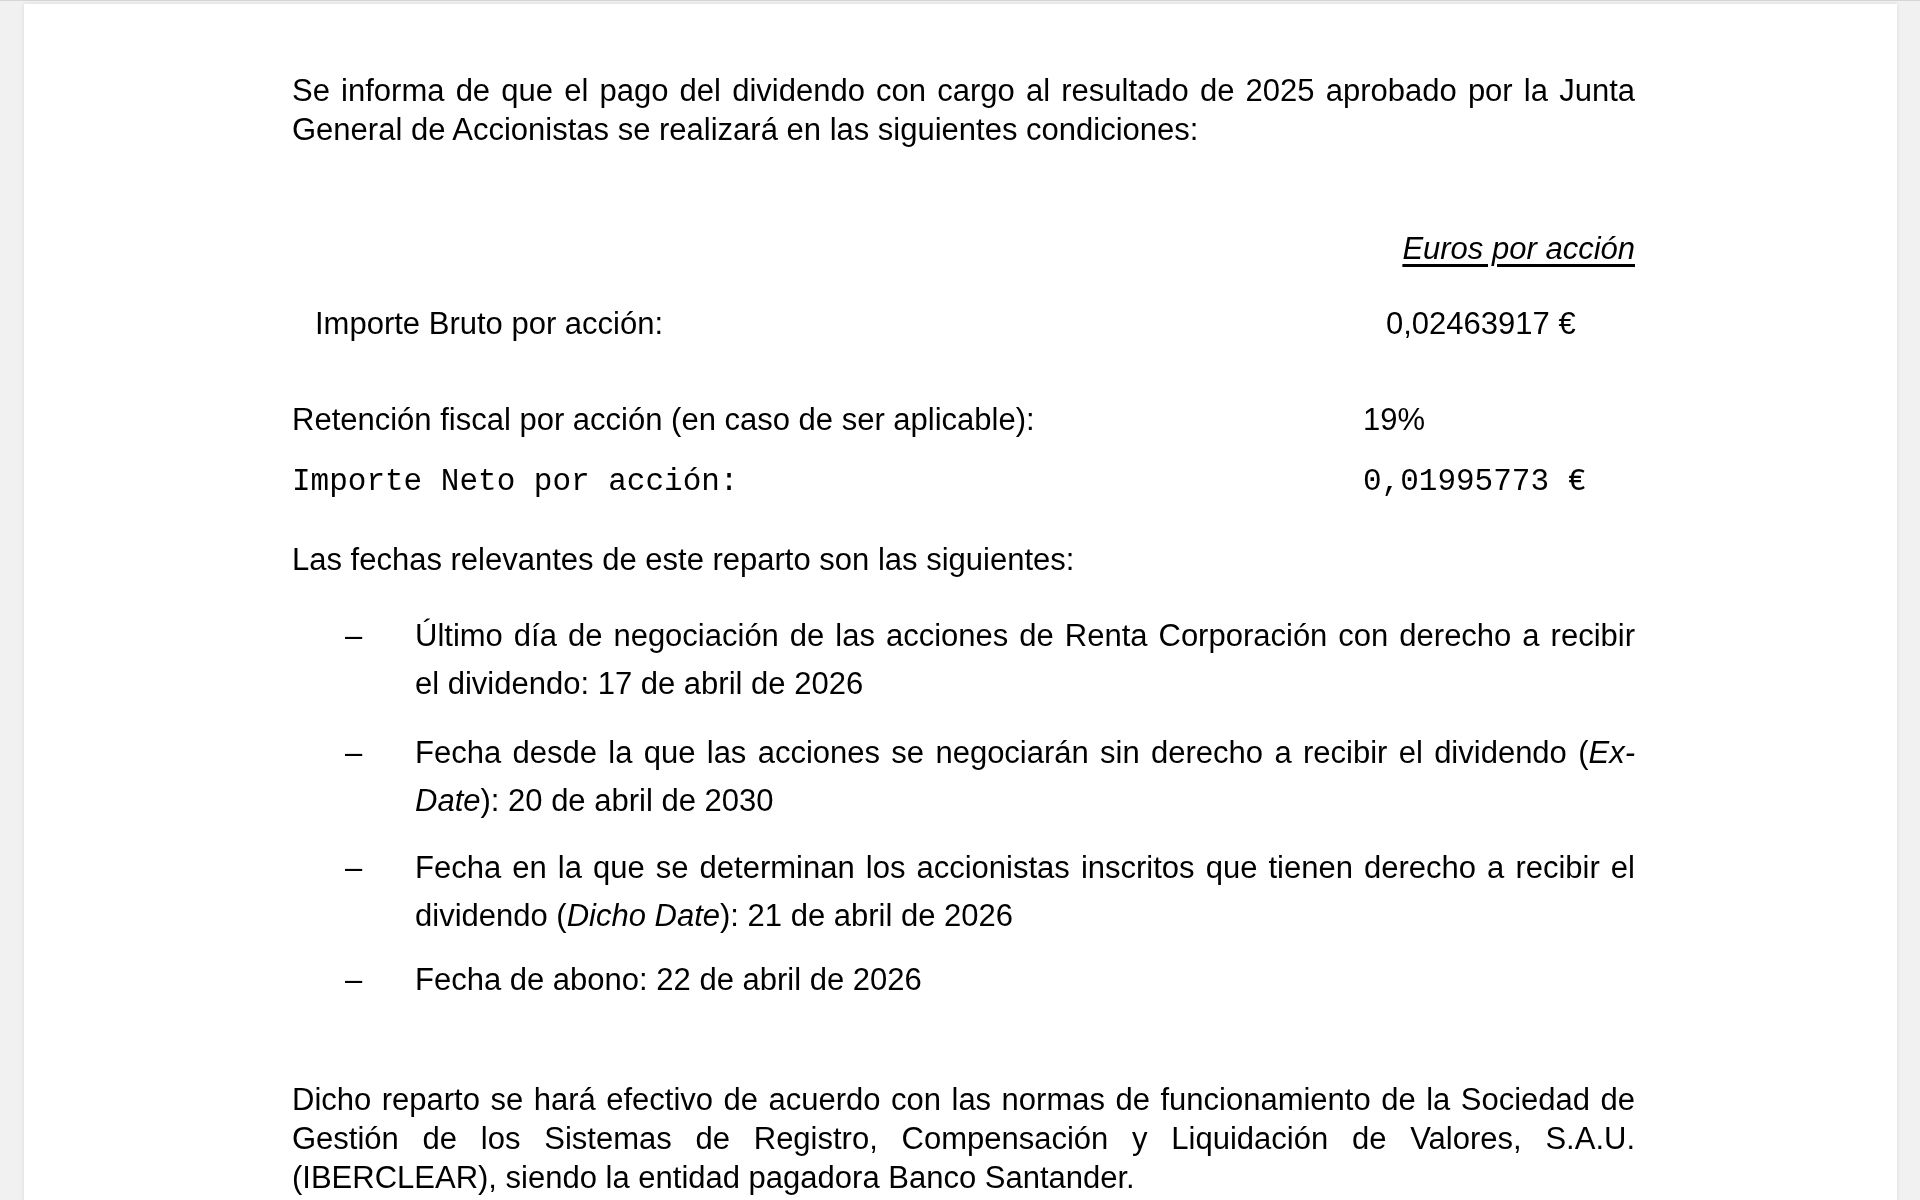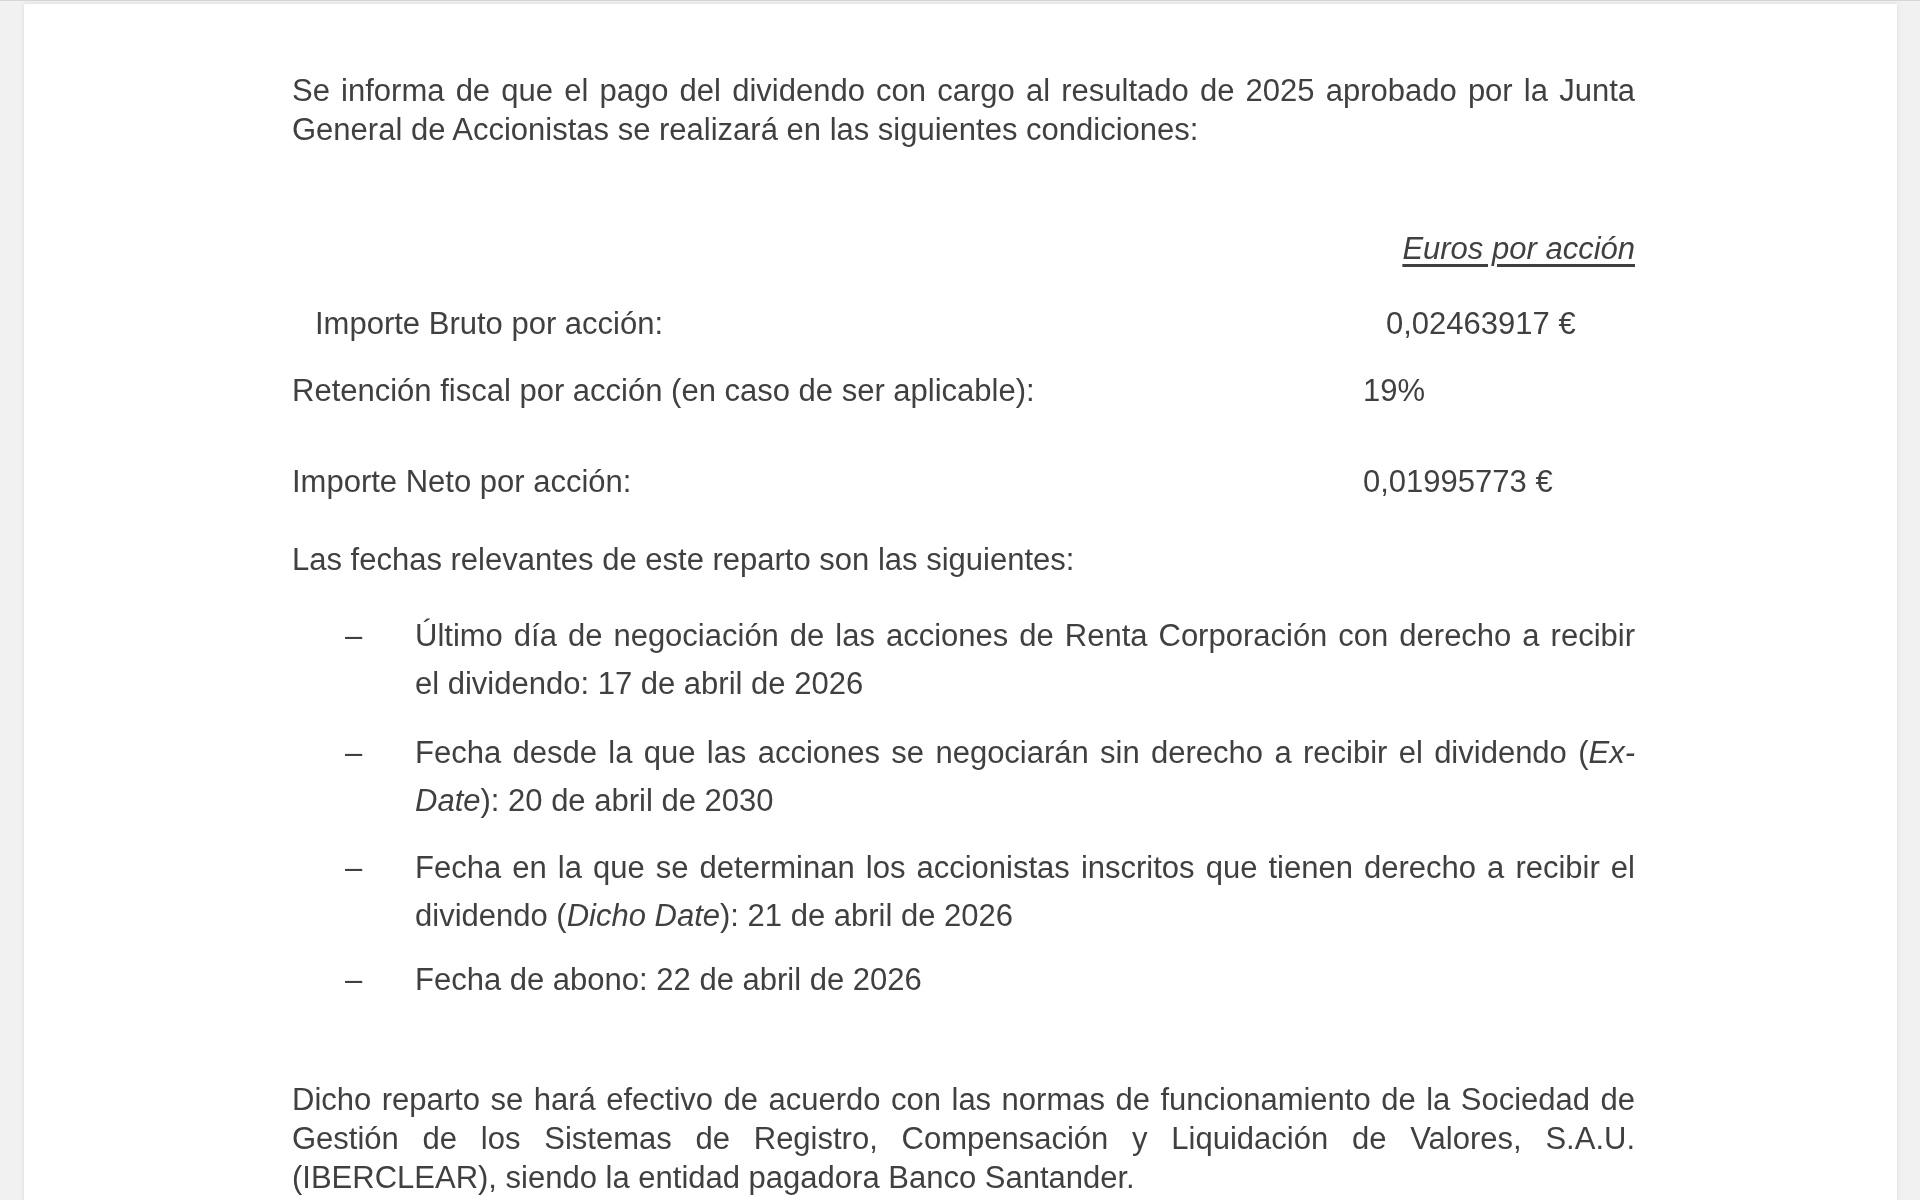--- a/index.html
+++ b/index.html
@@ -20,21 +20,21 @@
     width: 1873px; height: 1400px;
     background: #ffffff;
     box-shadow: 0 0 4px rgba(0,0,0,0.10);
   }
   .block {
     position: absolute;
     left: 268px;
     width: 1343px;
     font-size: 31px;
     line-height: 39px;
-    color: #404040;
+    color: #000000;
   }
   .justify { text-align: justify; }
   .tbl-header {
     text-align: right;
   }
   .tbl-header span { text-decoration: underline; text-underline-offset: 5px; font-style: italic; }
   .tbl-row { white-space: nowrap; }
   .tbl-row .value {
     position: absolute;
     left: 1071px;
@@ -47,22 +47,22 @@
   }
   .bullet .dash {
     position: absolute;
     left: 53px; top: 0;
   }
   .italic { font-style: italic; }
   
   #p-intro     { top: 67px;  }
   #hdr-euros   { top: 225px; }
   #row-bruto   { top: 300px; margin-left: 23px; }
-  #row-ret     { top: 367px; }
-  #row-neto    { top: 458px; }
+  #row-ret     { top: 396px; }
+  #row-neto    { top: 458px; font-family: Liberation Mono, monospace; }
   #p-fechas    { top: 536px; }
   #bullet-0    { top: 608px; }
   #bullet-1    { top: 725px; }
   #bullet-2    { top: 840px; }
   #bullet-3    { top: 952px; }
   #p-closing   { top: 1076px; }
 </style>
 </head>
 <body>
 

